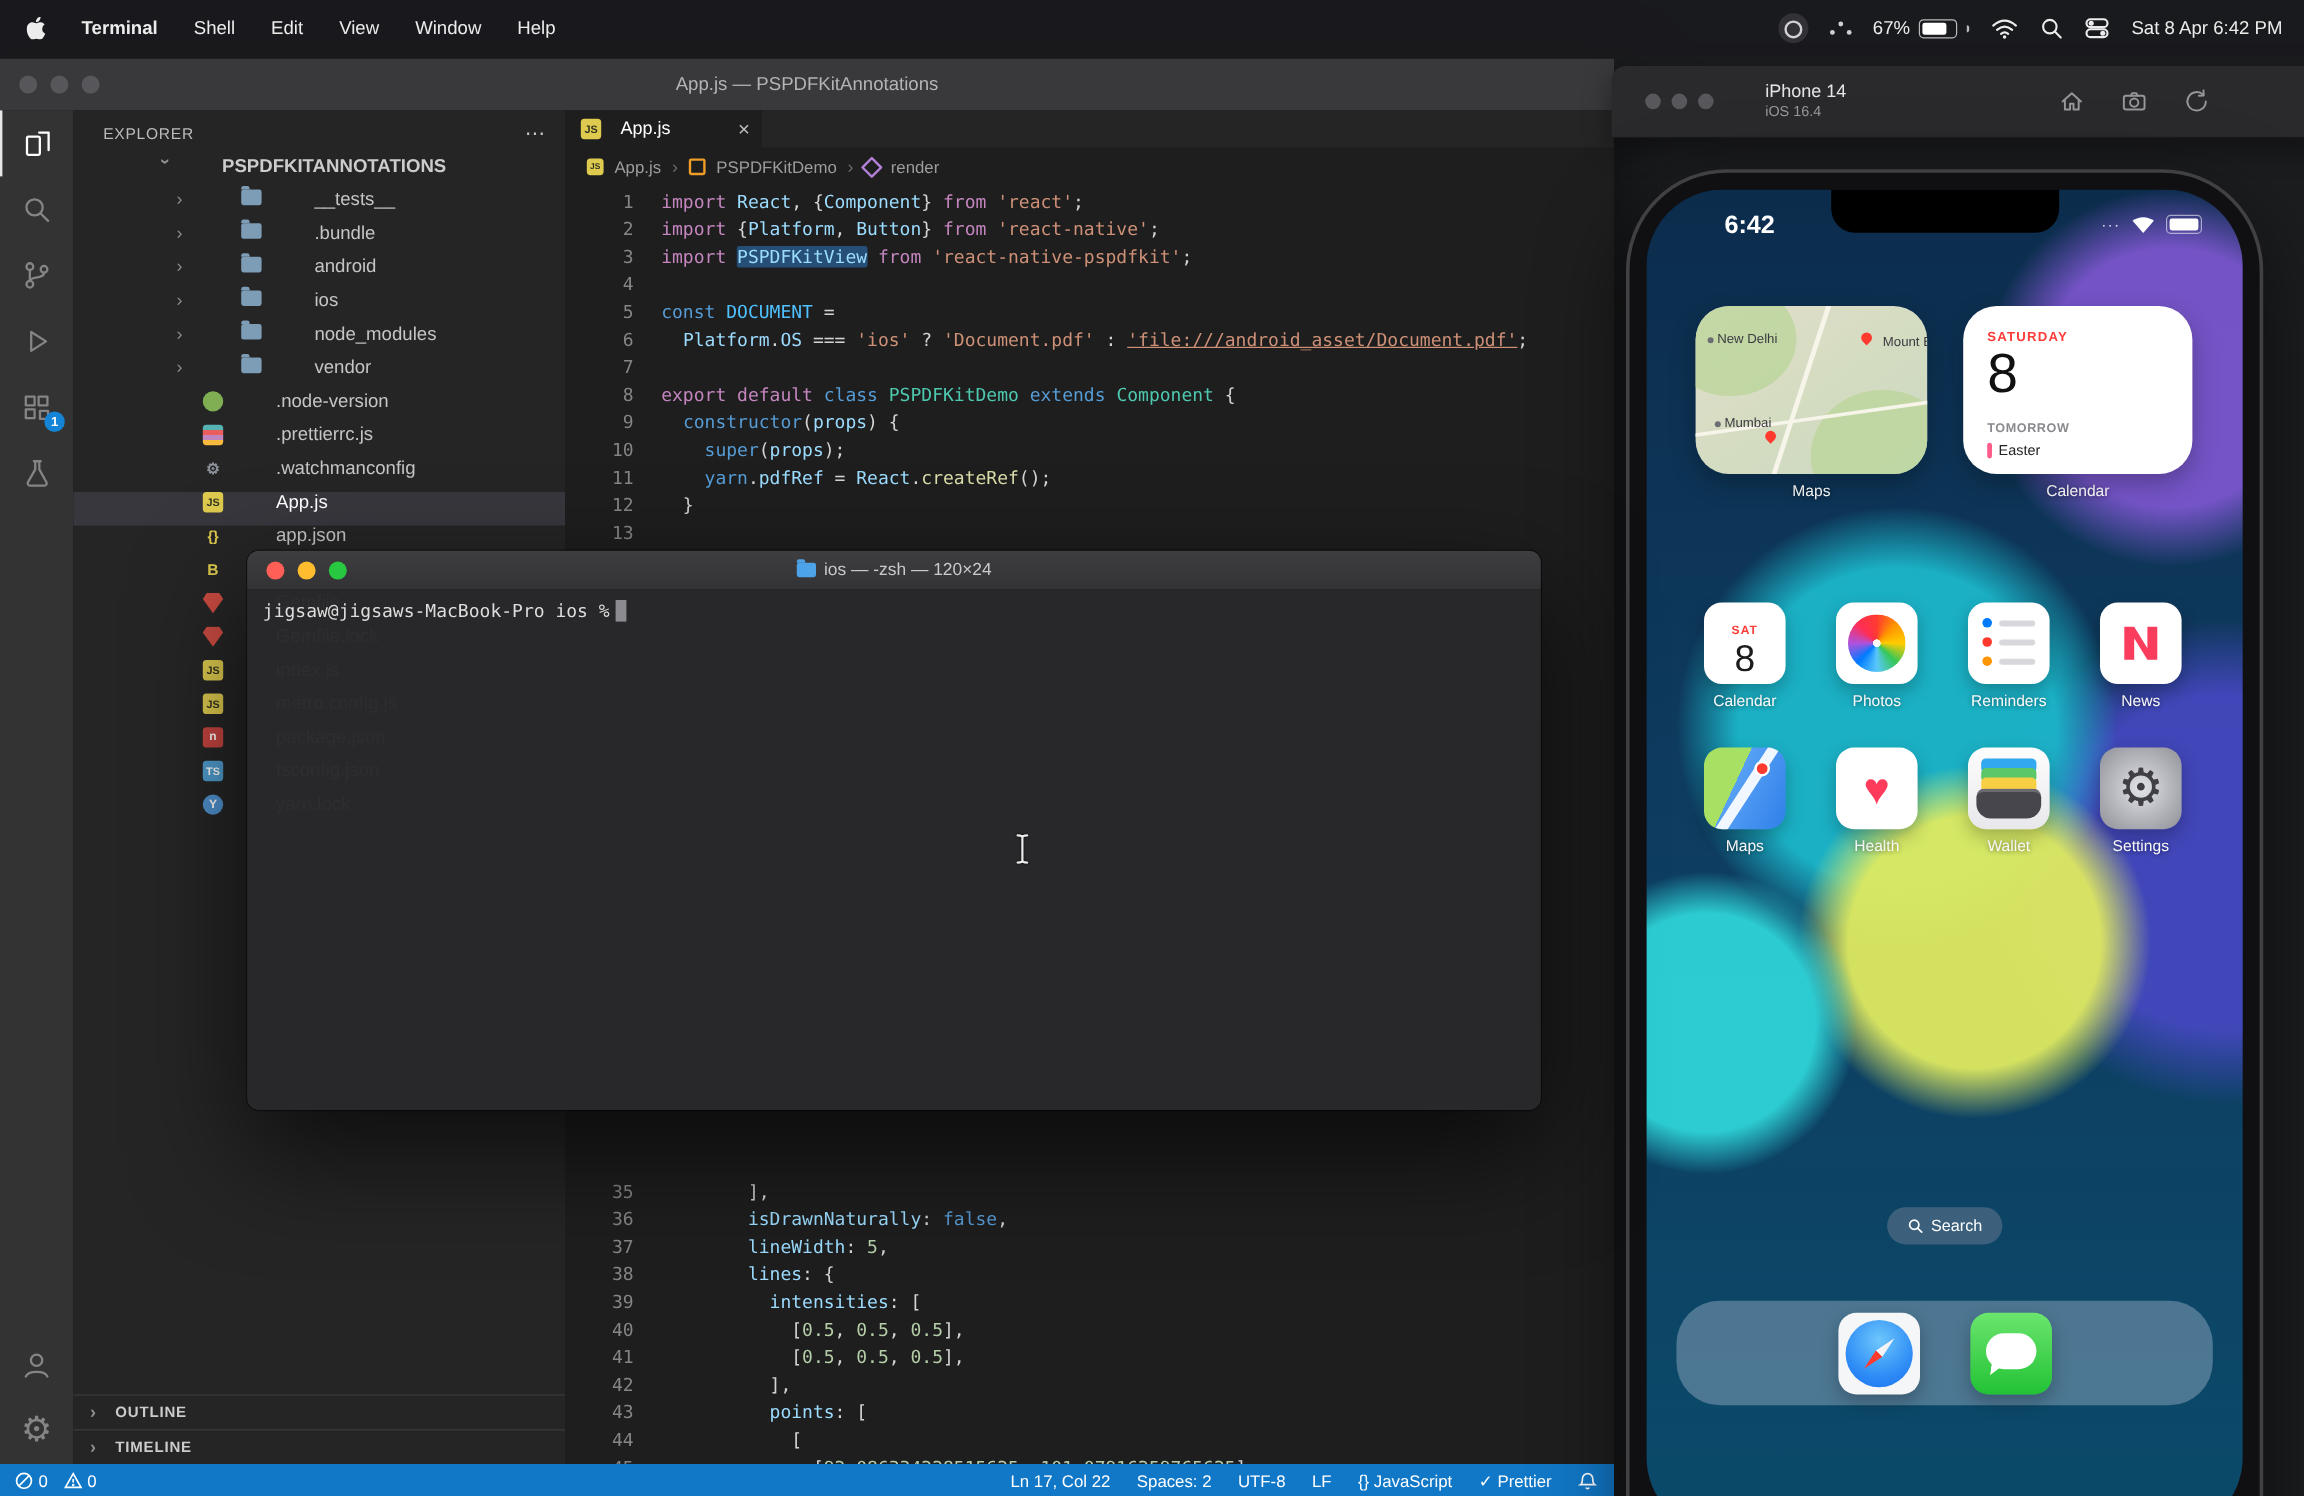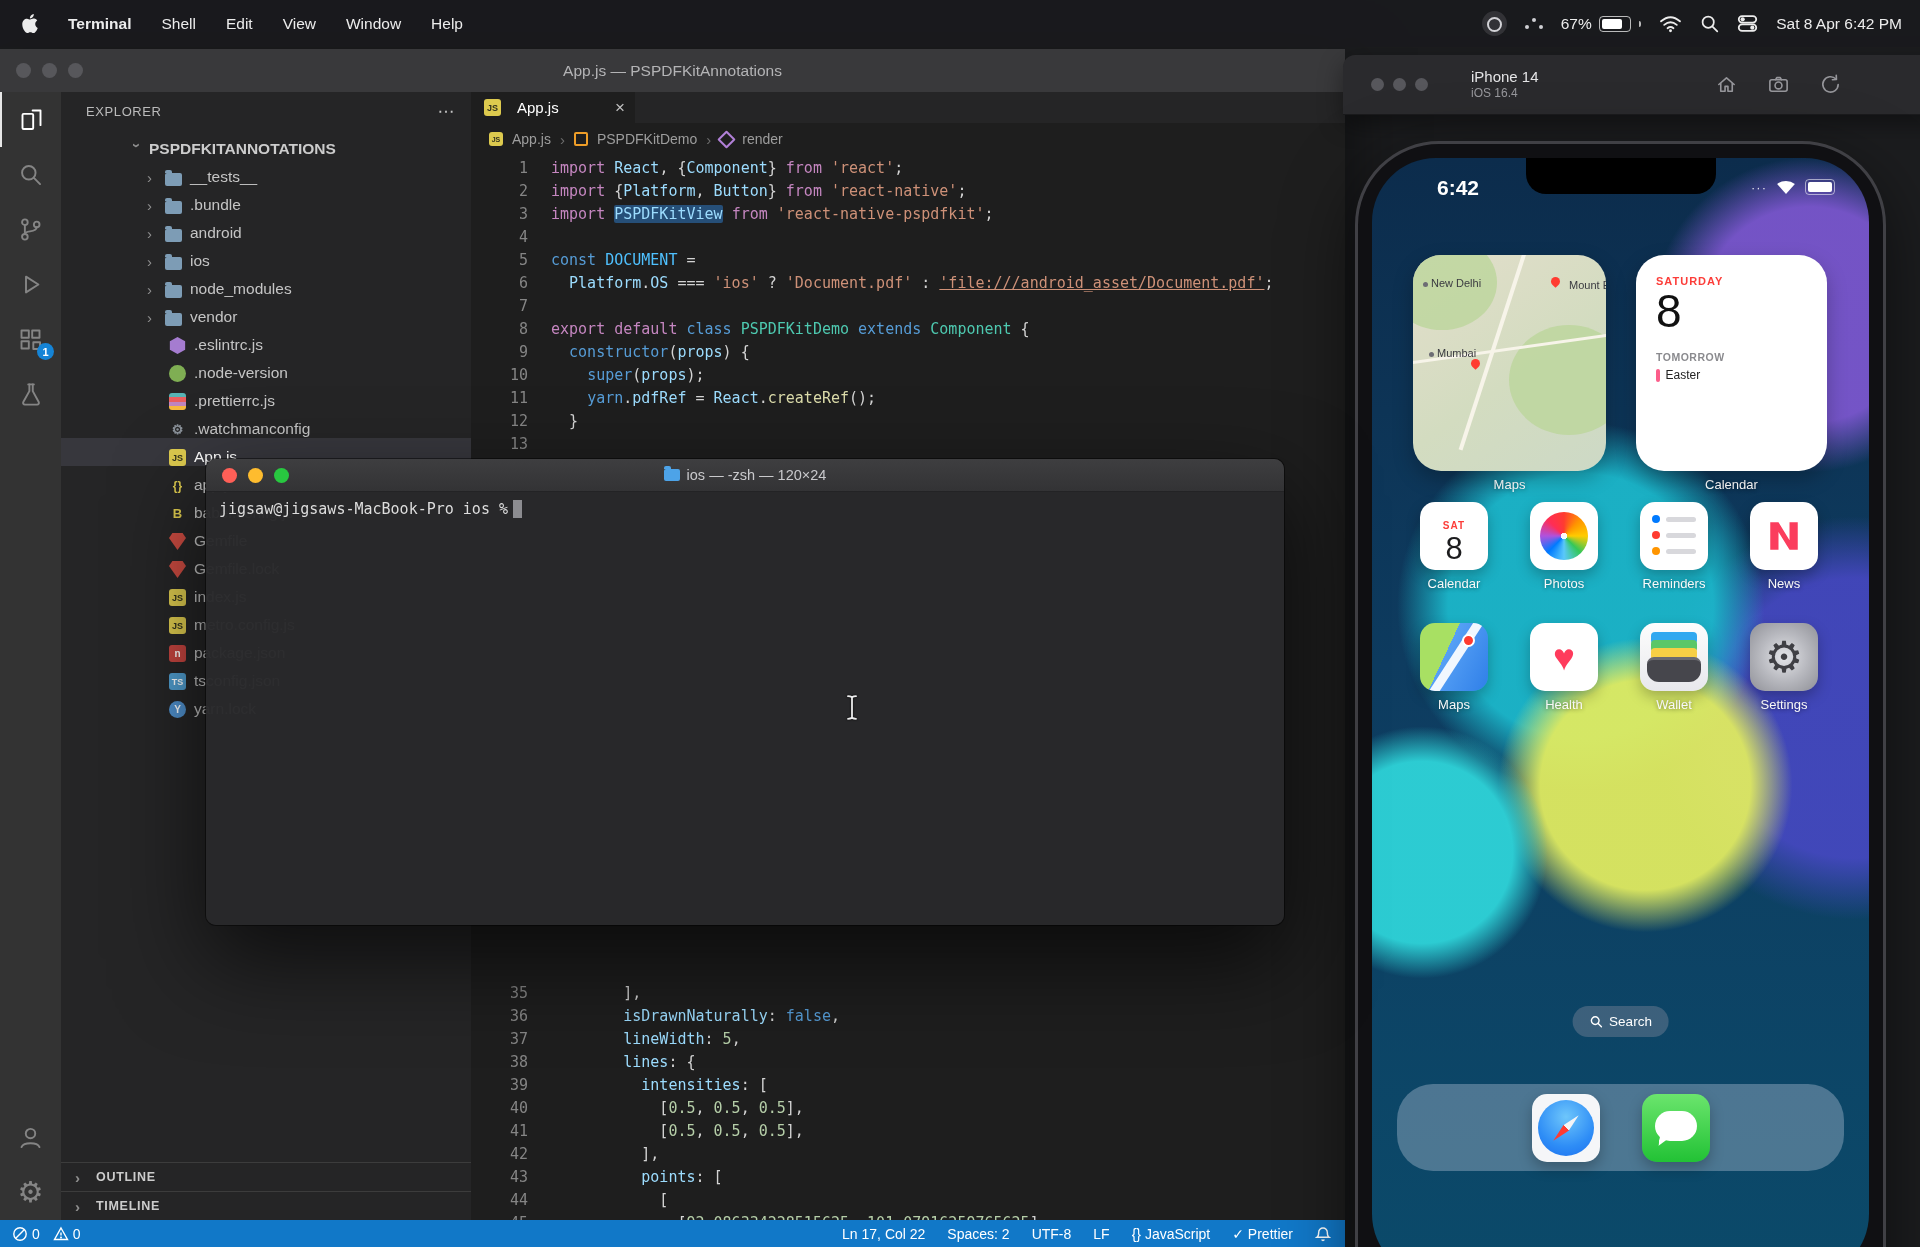--- a/index.html
+++ b/index.html
@@ -43,21 +43,21 @@
   .act-item.active{border-left:2px solid #e7e7e7;}
   .act-item.active svg{stroke:#ffffff;}
   .act-spacer{flex:1;}
   .badge{position:absolute;right:7px;bottom:7px;min-width:17px;height:17px;border-radius:9px;background:#1584d6;color:#fff;
          font-size:11px;display:flex;align-items:center;justify-content:center;font-weight:bold;}
   .gear-glyph{font-size:29px;color:#858585;line-height:1;}
 
   .sidebar{position:absolute;left:61px;top:43px;width:410px;bottom:27px;background:#252526;overflow:hidden;}
   .sb-header{height:38px;display:flex;align-items:center;padding:0 16px 0 25px;color:#bbbbbb;font-size:13px;letter-spacing:.6px;}
   .sb-more{margin-left:auto;color:#c5c5c5;font-size:17px;}
-  .row{height:28px;display:flex;align-items:flex-end;color:#c5c5c5;font-size:15.5px;white-space:nowrap;}
+  .row{height:28px;display:flex;align-items:flex-start;color:#c5c5c5;font-size:15.5px;white-space:nowrap;gap:36px;}
   .row.root{padding-left:70px;font-weight:bold;color:#cccccc;}
   .row.folder{padding-left:86px;}
   .row.file{padding-left:108px;}
   .row.selected{background:#37373d;color:#ffffff;}
   .chev{color:#8f8f8f;width:13px;margin-right:5px;font-size:15px;}
   .chev.down{display:inline-block;transform:rotate(90deg);}
   .folder-ic{width:17px;height:13px;background:#7d9cb5;border-radius:2px;position:relative;margin-right:8px;flex:none;}
   .folder-ic::before{content:'';position:absolute;top:-3px;left:0;width:7px;height:3px;background:inherit;border-radius:2px 2px 0 0;}
   .fic{width:17px;height:17px;border-radius:3px;display:flex;align-items:center;justify-content:center;
        font-size:9px;font-weight:bold;margin-right:8px;flex:none;font-family:"Liberation Sans",sans-serif;}
@@ -149,21 +149,21 @@
   .ph-status{position:absolute;left:0;top:18px;width:100%;height:26px;z-index:6;}
   .ph-time{position:absolute;left:46px;width:80px;text-align:center;color:#fff;font-size:21px;font-weight:bold;}
   .ph-sicons{position:absolute;right:34px;top:3px;display:flex;align-items:center;gap:8px;}
   .ph-dots{color:rgba(255,255,255,.85);font-size:13px;letter-spacing:1px;line-height:1;}
   .ph-wifi svg{display:block;}
   .ph-batt{width:28px;height:14px;border:1.5px solid rgba(255,255,255,.55);border-radius:4px;position:relative;}
   .ph-batt i{position:absolute;left:2px;top:2px;bottom:2px;width:85%;background:#fff;border-radius:2px;}
 
   .widget-row{position:absolute;left:0;top:97px;width:100%;display:flex;padding-left:41px;gap:30px;box-sizing:border-box;z-index:4;}
   .widget-cell{display:flex;flex-direction:column;align-items:center;}
-  .widget{height:216px;border-radius:28px;overflow:hidden;position:relative;box-shadow:0 8px 20px rgba(0,0,0,.25);}
+  .widget{height:140px;border-radius:28px;overflow:hidden;position:relative;box-shadow:0 8px 20px rgba(0,0,0,.25);}
   .widget.maps-widget{width:193px;background:linear-gradient(145deg,#e3decb,#d3dcc0 55%,#cdd9c6);}
   .mw-patch{position:absolute;border-radius:50%;background:#bcd69b;opacity:.8;}
   .mw-road{position:absolute;background:#f7f4e9;}
   .mw-label{position:absolute;color:#3a3a40;font-size:11px;white-space:nowrap;}
   .mw-dot{display:inline-block;width:5px;height:5px;border-radius:50%;background:#6d6d74;margin-right:3px;}
   .mw-pin{position:absolute;width:9px;height:9px;border-radius:50% 50% 50% 0;background:#ff3b30;transform:rotate(-45deg);}
   .widget.cal-widget{width:191px;background:#ffffff;padding:20px 0 0 20px;box-sizing:border-box;}
   .cw-weekday{color:#fc3d39;font-size:11px;font-weight:bold;letter-spacing:1px;}
   .cw-day{color:#111;font-size:46px;font-weight:300;line-height:1.05;}
   .cw-tomorrow{color:#8a8a8e;font-size:10.5px;font-weight:bold;letter-spacing:.5px;margin-top:16px;}
@@ -381,24 +381,20 @@
             <span class="chev">›</span>
             <span class="folder-ic"></span>
             <span class="fname">node_modules</span>
           </div>
           <div class="row folder">
             <span class="chev">›</span>
             <span class="folder-ic"></span>
             <span class="fname">vendor</span>
           </div>
           <div class="row file">
-            <span class="fic fic-eslint"></span>
-            <span class="fname">.eslintrc.js</span>
-          </div>
-          <div class="row file">
             <span class="fic fic-node"></span>
             <span class="fname">.node-version</span>
           </div>
           <div class="row file">
             <span class="fic fic-prettier"></span>
             <span class="fname">.prettierrc.js</span>
           </div>
           <div class="row file">
             <span class="fic fic-config">⚙</span>
             <span class="fname">.watchmanconfig</span>

